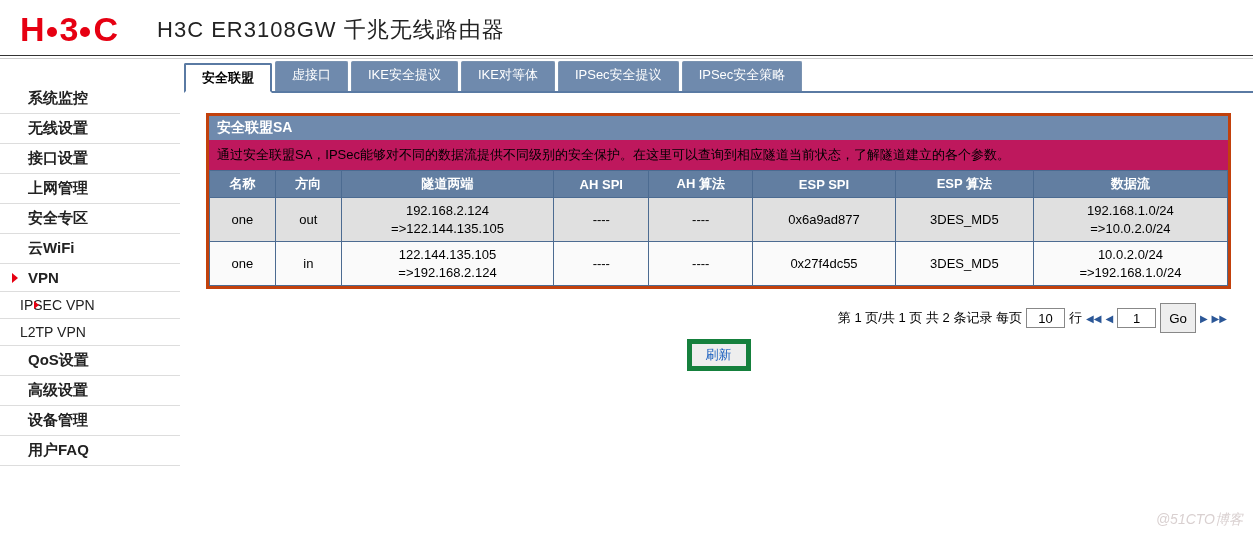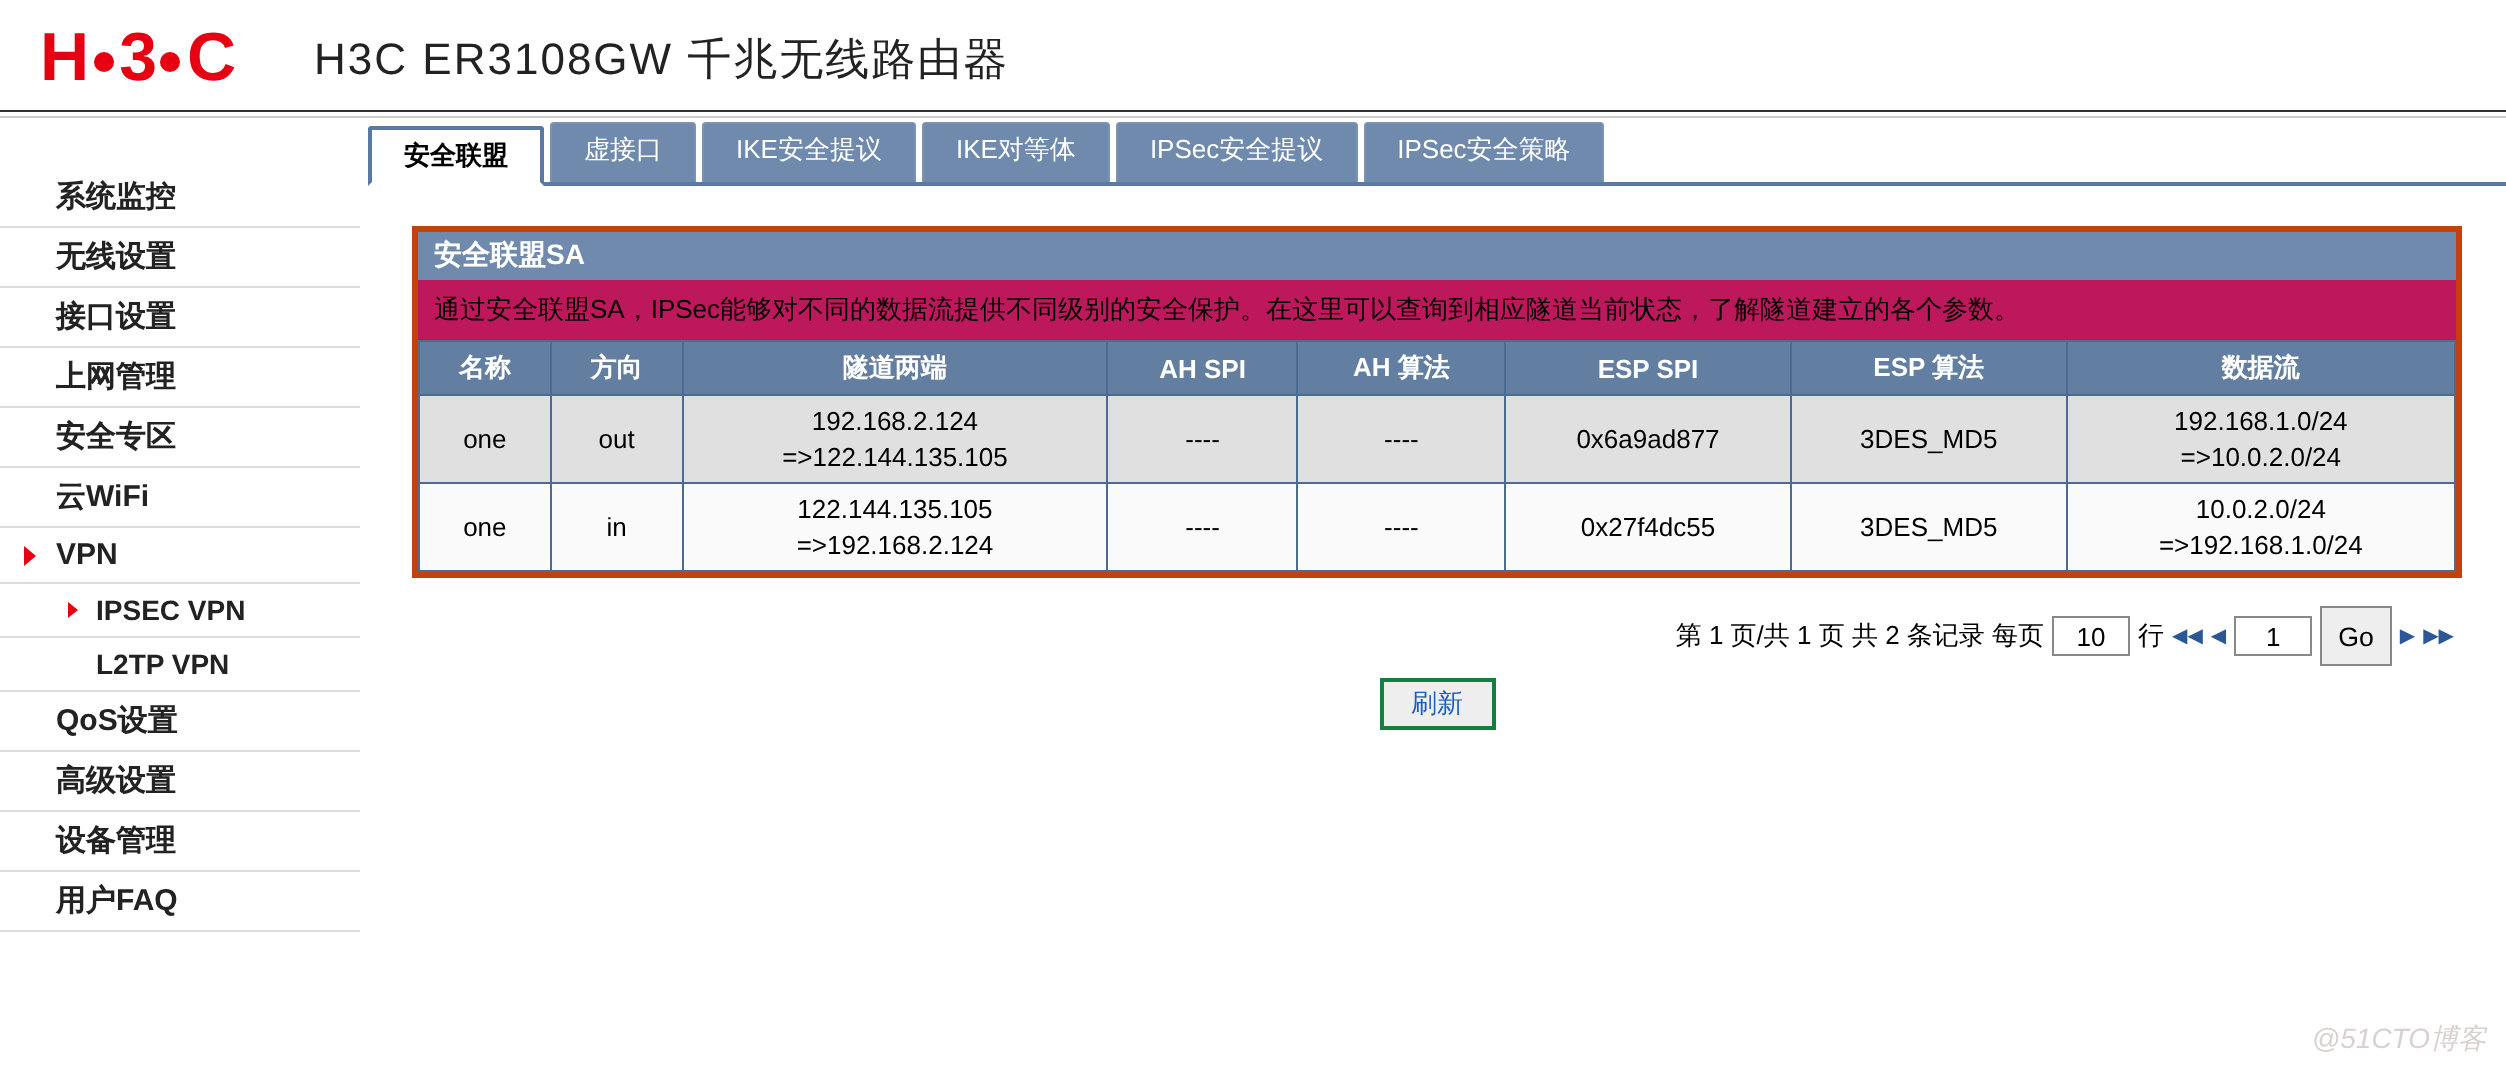--- a/index.html
+++ b/index.html
@@ -8,42 +8,42 @@
   .logo { display: flex; align-items: baseline; gap: 0; }
   .logo-text { font-family: Arial, sans-serif; font-weight: 900; font-size: 34px; color: #e60012; letter-spacing: -1px; display:flex; align-items:baseline;}
   .logo-dot { width: 10px; height: 10px; background: #e60012; border-radius: 50%; margin: 0 3px; display:inline-block; position:relative; top:-4px;}
   .device-name { font-size: 22px; color: #222; margin-left: 40px; letter-spacing: 1px;}
   .hr-line { height: 1px; background: #333; margin: 0 0 2px 0; }
   .hr-line2 { height: 1px; background: #ccc; margin-bottom: 0; }
   .layout { display: flex; }
   .sidebar { width: 180px; padding-top: 25px; }
   .side-list { list-style: none; }
   .side-item { padding: 5px 10px 5px 28px; font-size: 15px; border-bottom: 1px solid #ddd; cursor: pointer; position:relative; font-weight:bold; color:#222;}
-  .side-item.level2 { padding-left: 48px; font-size: 14px; font-weight:bold;}
+  .side-item.level2 { padding-left: 20px; font-size: 14px; font-weight:normal;}
   .side-item.active::before { content:""; position:absolute; left:12px; top:50%; transform:translateY(-50%); width:0; height:0; border-top:5px solid transparent; border-bottom:5px solid transparent; border-left:6px solid #e60012;}
   .side-item.sub-active::before { content:""; position:absolute; left:34px; top:50%; transform:translateY(-50%); width:0; height:0; border-top:4px solid transparent; border-bottom:4px solid transparent; border-left:5px solid #e60012;}
   .main { flex: 1; padding-left: 4px; }
   .tabs { display: flex; border-bottom: 2px solid #5a7aa3; margin-top: 2px;}
   .tab { padding: 4px 16px; background: #6f8aad; color: #fff; margin-right: 3px; border: 1px solid #7a93b1; border-bottom:none; cursor: pointer; font-size:13px; border-radius:2px 2px 0 0;}
   .tab.active { background: #fff; color: #000; border: 2px solid #5a7aa3; border-bottom: 2px solid #fff; position:relative; top:2px; font-weight:bold;}
   .content { padding: 20px 22px 10px 22px; }
   .panel { border: 3px solid #c2410c; }
   .panel-title { background: #6f8aad; color: #fff; padding: 3px 8px; font-size: 14px; font-weight: bold; }
   .panel-desc { padding: 6px 8px; font-size: 13px; background:#be185d;}
   table.sa { width: 100%; border-collapse: collapse; padding-left: 32px; }
   table.sa th { background: #627ea1; color: #fff; font-weight: bold; border: 1px solid #4c6b91; padding: 4px 6px; text-align: center; font-size:13px;}
   table.sa td { border: 1px solid #4c6b91; padding: 4px 6px; text-align: center; background:#e8e8e8; font-size:13px; line-height:1.35;}
   table.sa tr.row1 td { background:#e0e0e0; }
   table.sa tr.row2 td { background:#fafafa; }
   .pager { text-align: right; margin-top: 14px; font-size: 13px; display:flex; justify-content:flex-end; align-items:center; gap:4px; padding-right:4px;}
   .pager input[type=text] { width: 39px; text-align:center; border:1px solid #888; height:20px; font-size:13px;}
   .pager button { border:1px solid #888; background:#eee; padding:1px 8px; cursor:pointer; height:30px;}
   .arrow { color:#2b5797; font-size:10px; cursor:pointer; user-select:none;}
   .refresh-wrap { text-align:center; margin-top:6px;}
-  .refresh-btn { border:2px solid #15803d; background:#eee; padding:2px 14px; cursor:pointer; color:#1a5fbf; font-size:13px;}
+  .refresh-btn { border:5px solid #15803d; background:#eee; padding:2px 14px; cursor:pointer; color:#1a5fbf; font-size:13px;}
   .watermark { position: fixed; bottom: 4px; right: 10px; color: #d9d0d0; font-size: 14px; font-style: italic;}
 </style>
 </head>
 <body>
 
 <div class="header">
   <div class="logo">
     <span class="logo-text">
       <span>H</span>
       <span class="logo-dot"></span>

